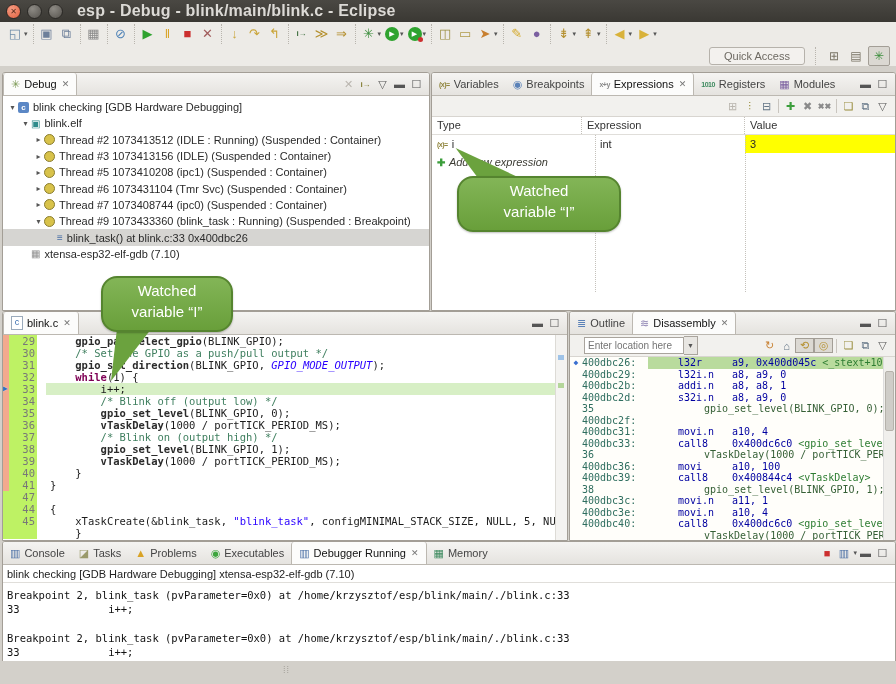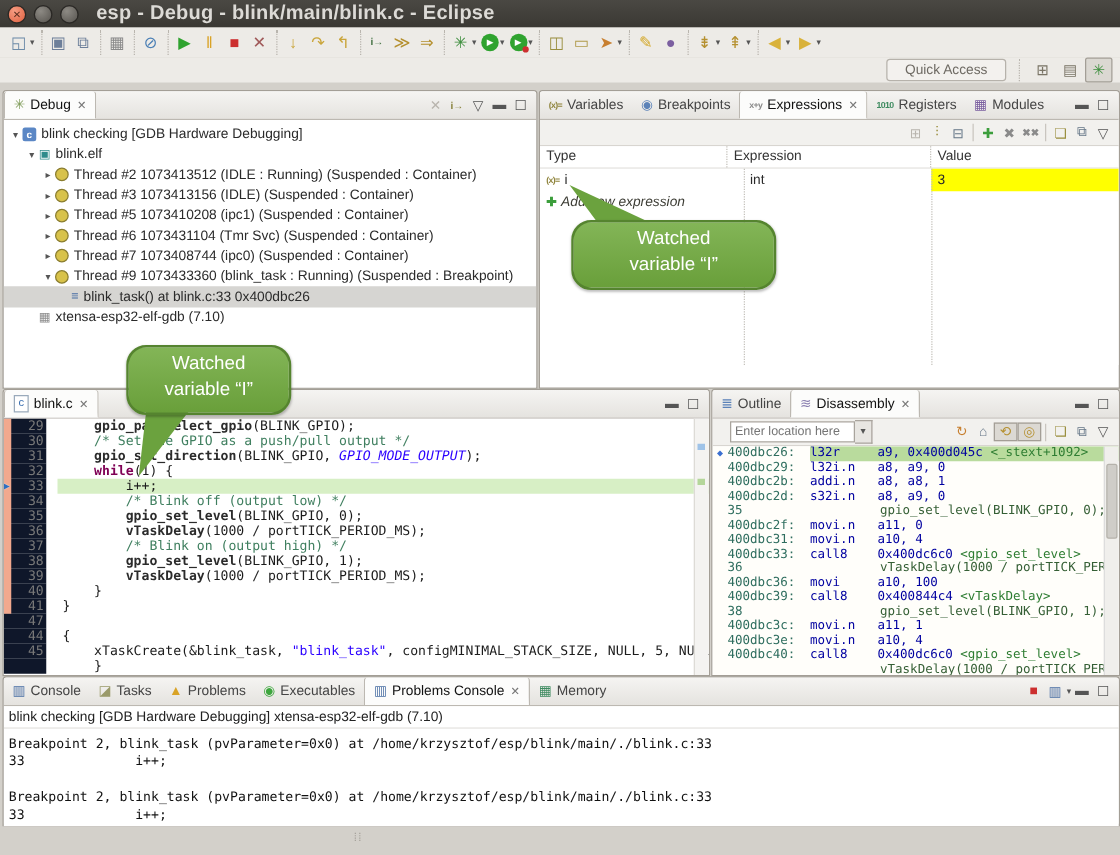--- a/index.html
+++ b/index.html
@@ -64,21 +64,21 @@
   .xbody{position:relative;height:157px;background:#fff;}
   .xrow{display:flex;height:18px;align-items:center;}
   .xcell{box-sizing:border-box;padding:0 5px;height:18px;display:flex;align-items:center;}
   .xicon{font-size:7px;font-weight:bold;color:#8f843c;margin-right:4px;letter-spacing:-.5px;}
   .xadd{font-style:italic;color:#3c3c34;}
   .vline{position:absolute;top:0;bottom:0;border-left:1px dotted #c4c1bb;}
   
   .editor-body{position:relative;height:206px;background:#fff;font-family:"DejaVu Sans Mono",monospace;font-size:10.5px;}
   .estrip{position:absolute;left:0;top:0;width:6px;background:#f2a98e;}
   .eline{display:flex;height:12px;line-height:12px;white-space:pre;}
-  .ln{width:24px;flex:none;text-align:right;color:#787878;padding-right:2px;padding-left:8px;background:#0f172a;}
+  .ln{width:24px;flex:none;text-align:right;color:#787878;padding-right:2px;padding-left:8px;background:#bef264;}
   .fold{width:9px;flex:none;color:#999;font-size:8px;line-height:12px;}
   .cw{flex:1;padding-left:4px;}
   .eline.cur .cw{background:#d7efc5;}
   .tk-pl{color:#1c1c1c}.tk-kw{color:#7f0055;font-weight:bold}.tk-cm{color:#3f7f5f}
   .tk-st{color:#2a00ff}.tk-en{color:#2a00ff;font-style:italic}.tk-fn{color:#2b2b2b;font-weight:bold}
   .bp-arrow{position:absolute;left:0;font-size:8px;color:#2f6fc0;text-shadow:0 0 1px #fff;}
   .eruler{position:absolute;right:0;top:0;bottom:0;width:11px;background:#f4f3f1;border-left:1px solid #dddbd6;}
   .emark{position:absolute;left:2px;width:6px;height:5px;}
   
   .dz-tools{height:21px;background:#f2f1ee;border-bottom:1px solid #d8d5d0;display:flex;align-items:center;padding:0 4px;}
@@ -87,21 +87,21 @@
     font-family:"Liberation Sans",sans-serif;color:#333;}
   .dz-combo .dd{width:13px;height:17px;border:1px solid #a9a49d;border-left:none;background:#e8e6e2;
     font-size:7px;display:flex;align-items:center;justify-content:center;color:#555;}
   .dz-body{position:relative;height:184px;background:#fffefa;font-family:"DejaVu Sans Mono",monospace;
     font-size:10px;overflow:hidden;}
   .dzline{display:flex;height:11.5px;line-height:11.5px;white-space:pre;}
   .dz-mk{width:12px;flex:none;font-size:8px;color:#3a6fd0;text-align:center;}
   .dz-ad{width:66px;flex:none;color:#2f6e5f;}
   .dz-hl{flex:1;}
   .dz-hl.cur{background:#b9db9d;}
-  .dz-in{display:inline-block;width:54px;color:#0000a0;}
+  .dz-in{display:inline-block;width:54px;color:#0000a0;margin-left:30px;}
   .dz-op{color:#0000a0;}
   .dz-sy{color:#2e7d32;}
   .dz-srcn{width:66px;flex:none;color:#2f6e5f;}
   .dz-srct{color:#355f35;padding-left:56px;}
   .dz-scroll{position:absolute;right:0;top:0;bottom:0;width:11px;background:#f0efec;border-left:1px solid #ddd;}
   .dz-thumb{position:absolute;left:1px;right:1px;top:14px;height:58px;background:#cfcdc8;border:1px solid #b5b2ab;border-radius:2px;}
   
   .cinfo{height:17px;background:#fff;border-bottom:1px solid #e0deda;display:flex;align-items:center;
     padding-left:4px;color:#222;}
   .cbody{background:#fff;padding:5px 0 0 4px;font-family:"DejaVu Sans Mono",monospace;font-size:10.5px;}
@@ -476,21 +476,21 @@
           <div class="hbtn" style="color: rgb(85, 85, 85);">▽</div>
         </div>
     </div>
     <div class="dz-body">
       <div id="dzlines">
           <div class="dzline"><span class="dz-mk">◆</span><span class="dz-ad">400dbc26:</span><span class="dz-hl cur"><span class="dz-in">l32r</span><span class="dz-op">a9, 0x400d045c </span><span class="dz-sy">&lt;_stext+1092&gt;</span></span></div>
           <div class="dzline"><span class="dz-mk"></span><span class="dz-ad">400dbc29:</span><span class="dz-hl"><span class="dz-in">l32i.n</span><span class="dz-op">a8, a9, 0</span></span></div>
           <div class="dzline"><span class="dz-mk"></span><span class="dz-ad">400dbc2b:</span><span class="dz-hl"><span class="dz-in">addi.n</span><span class="dz-op">a8, a8, 1</span></span></div>
           <div class="dzline"><span class="dz-mk"></span><span class="dz-ad">400dbc2d:</span><span class="dz-hl"><span class="dz-in">s32i.n</span><span class="dz-op">a8, a9, 0</span></span></div>
           <div class="dzline"><span class="dz-mk"></span><span class="dz-srcn">35</span><span class="dz-srct">gpio_set_level(BLINK_GPIO, 0);</span></div>
-          <div class="dzline"><span class="dz-mk"></span><span class="dz-ad">400dbc2f:</span><span class="dz-hl"><span class="dz-in">movi.n</span><span class="dz-op">a11, 0</span></span></div>
+          <div class="dzline"><span class="dz-mk"></span><span class="dz-ad">400dbc2f:</span></div>
           <div class="dzline"><span class="dz-mk"></span><span class="dz-ad">400dbc31:</span><span class="dz-hl"><span class="dz-in">movi.n</span><span class="dz-op">a10, 4</span></span></div>
           <div class="dzline"><span class="dz-mk"></span><span class="dz-ad">400dbc33:</span><span class="dz-hl"><span class="dz-in">call8</span><span class="dz-op">0x400dc6c0 </span><span class="dz-sy">&lt;gpio_set_level&gt;</span></span></div>
           <div class="dzline"><span class="dz-mk"></span><span class="dz-srcn">36</span><span class="dz-srct">vTaskDelay(1000 / portTICK_PERI</span></div>
           <div class="dzline"><span class="dz-mk"></span><span class="dz-ad">400dbc36:</span><span class="dz-hl"><span class="dz-in">movi</span><span class="dz-op">a10, 100</span></span></div>
           <div class="dzline"><span class="dz-mk"></span><span class="dz-ad">400dbc39:</span><span class="dz-hl"><span class="dz-in">call8</span><span class="dz-op">0x400844c4 </span><span class="dz-sy">&lt;vTaskDelay&gt;</span></span></div>
           <div class="dzline"><span class="dz-mk"></span><span class="dz-srcn">38</span><span class="dz-srct">gpio_set_level(BLINK_GPIO, 1);</span></div>
           <div class="dzline"><span class="dz-mk"></span><span class="dz-ad">400dbc3c:</span><span class="dz-hl"><span class="dz-in">movi.n</span><span class="dz-op">a11, 1</span></span></div>
           <div class="dzline"><span class="dz-mk"></span><span class="dz-ad">400dbc3e:</span><span class="dz-hl"><span class="dz-in">movi.n</span><span class="dz-op">a10, 4</span></span></div>
           <div class="dzline"><span class="dz-mk"></span><span class="dz-ad">400dbc40:</span><span class="dz-hl"><span class="dz-in">call8</span><span class="dz-op">0x400dc6c0 </span><span class="dz-sy">&lt;gpio_set_level&gt;</span></span></div>
           <div class="dzline"><span class="dz-mk"></span><span class="dz-srcn"></span><span class="dz-srct">vTaskDelay(1000 / portTICK_PERI</span></div>
@@ -515,21 +515,21 @@
           <div class="tab">
             <span class="ticon" style="color: rgb(217, 163, 38);">▲</span>
             <span>Problems</span>
           </div>
           <div class="tab">
             <span class="ticon" style="color: rgb(61, 166, 61);">◉</span>
             <span>Executables</span>
           </div>
           <div class="tab active">
             <span class="ticon" style="color: rgb(74, 111, 165);">▥</span>
-            <span>Problems Console</span>
+            <span>Debugger Running</span>
             <span class="close">✕</span>
           </div>
           <div class="tab">
             <span class="ticon" style="color: rgb(61, 138, 95);">▦</span>
             <span>Memory</span>
           </div>
         </div>
       <div class="ptools">
           <div class="hbtn" style="color: rgb(204, 47, 47);">■</div>
           <div class="hbtn" style="color: rgb(74, 111, 165);">▥</div>

